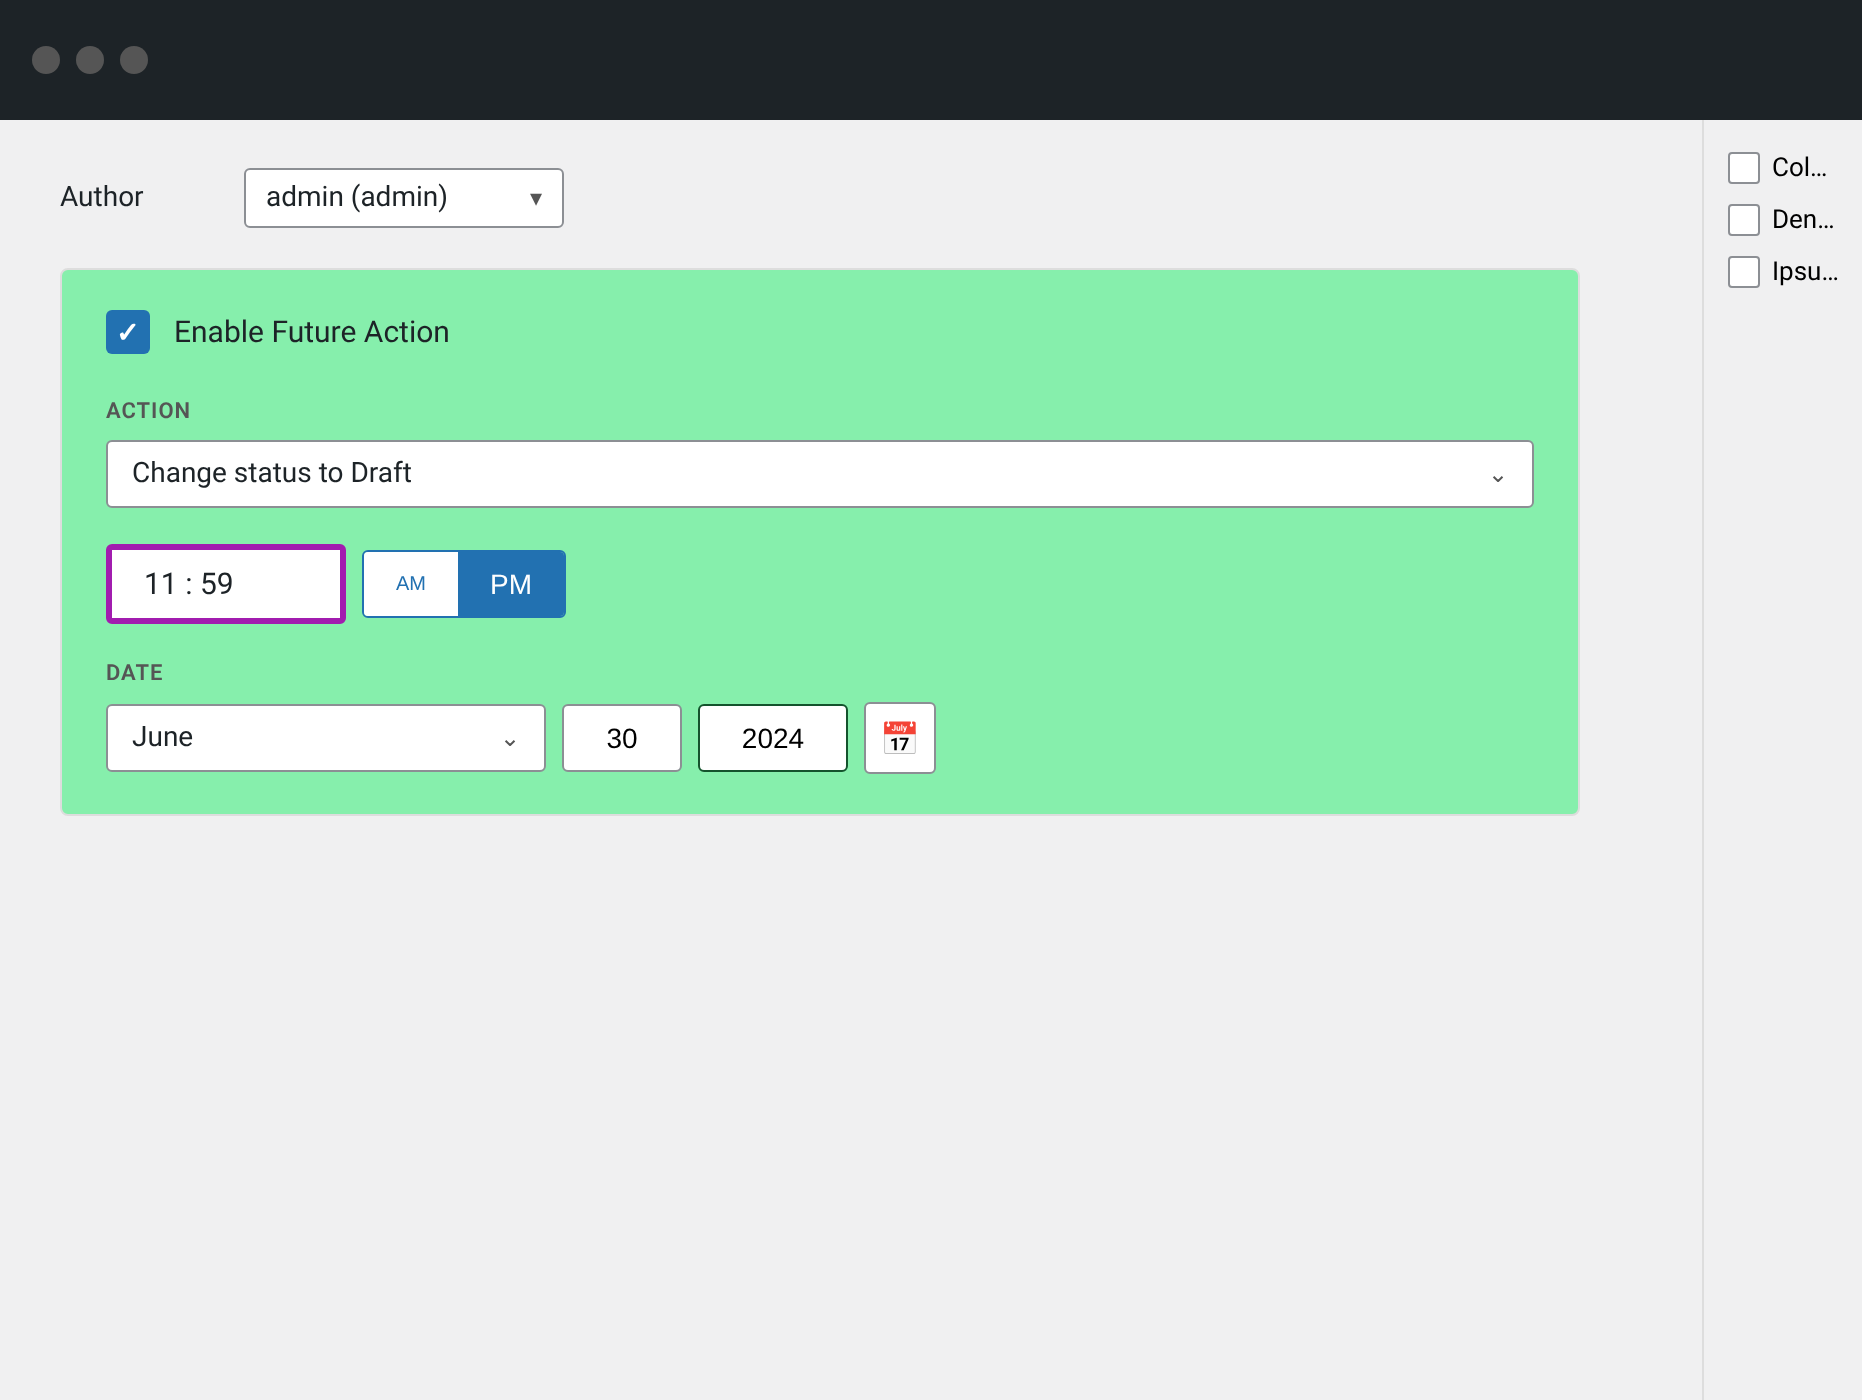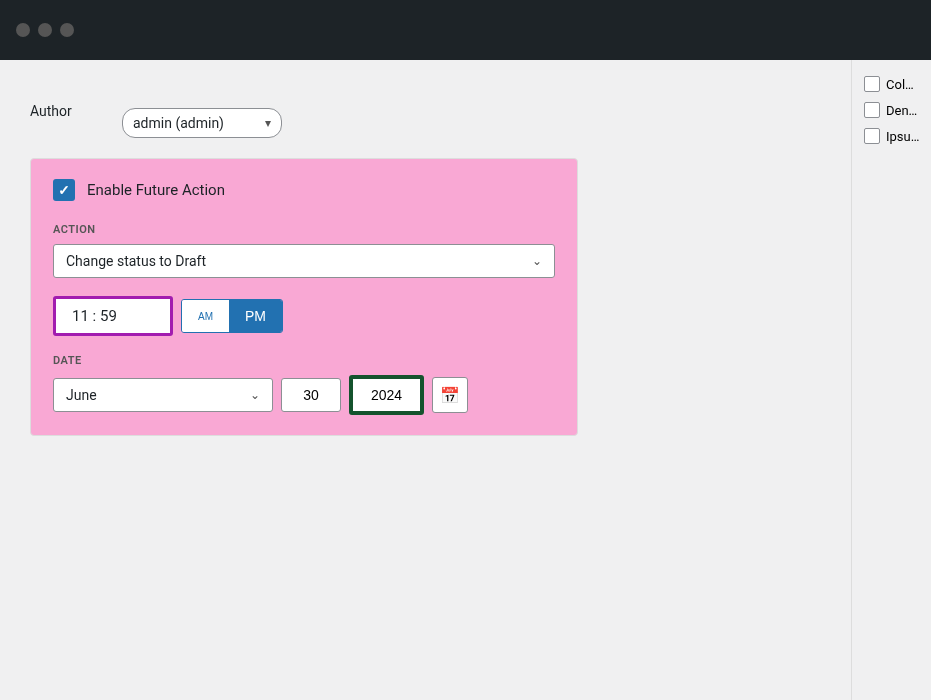--- a/index.html
+++ b/index.html
@@ -66,28 +66,27 @@
       font-size: 14px;
       color: #1d2327;
       font-weight: 400;
     }
 
     .author-select {
       display: flex;
       align-items: center;
       background: #fff;
       border: 1px solid #8c8f94;
-      border-radius: 13px;
+      border-radius: 3px;
       padding: 6px 10px;
       font-size: 14px;
       color: #1d2327;
       cursor: pointer;
       gap: 8px;
       min-width: 160px;
-      margin-top: 24px;
     }
 
     .author-select .chevron {
       margin-left: auto;
       font-size: 12px;
       color: #555;
     }
 
     .password-input {
       border: 1px solid #8c8f94;
@@ -119,26 +118,26 @@
       background: #fff;
       cursor: pointer;
     }
 
     .private-label {
       font-size: 14px;
       color: #1d2327;
     }
 
     .future-action-box {
-      background: #f9a8d4;
+      background: #86efac;
       border: 1px solid #ddd;
       border-radius: 4px;
       padding: 20px 22px;
       margin-top: 8px;
-      width: 548px;
+      width: 760px;
     }
 
     .enable-row {
       display: flex;
       align-items: center;
       gap: 12px;
       margin-bottom: 22px;
     }
 
     .checkbox-checked {
@@ -268,21 +267,21 @@
       border: 1px solid #8c8f94;
       border-radius: 3px;
       padding: 8px 12px;
       font-size: 14px;
       width: 60px;
       text-align: center;
       background: #fff;
     }
 
     .year-input {
-      border: 4px solid #14532d;
+      border: 1px solid #14532d;
       border-radius: 3px;
       padding: 8px 3px;
       font-size: 14px;
       width: 75px;
       text-align: center;
       background: #fff;
     }
 
     .calendar-btn {
       display: flex;

